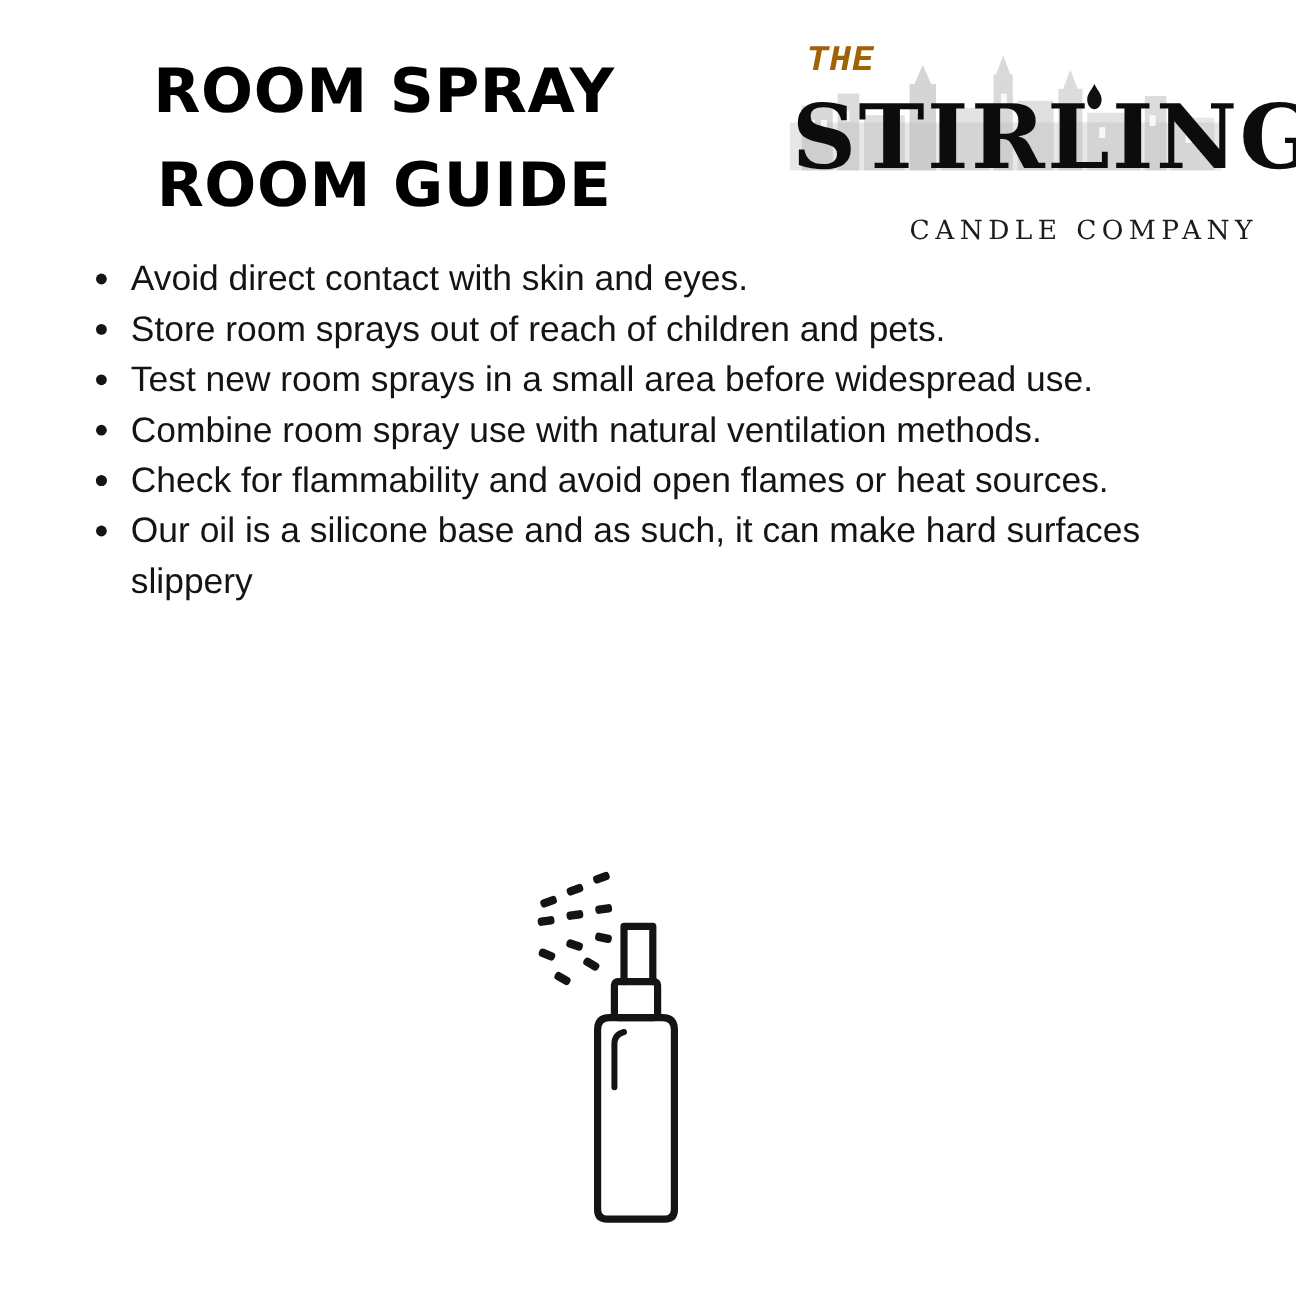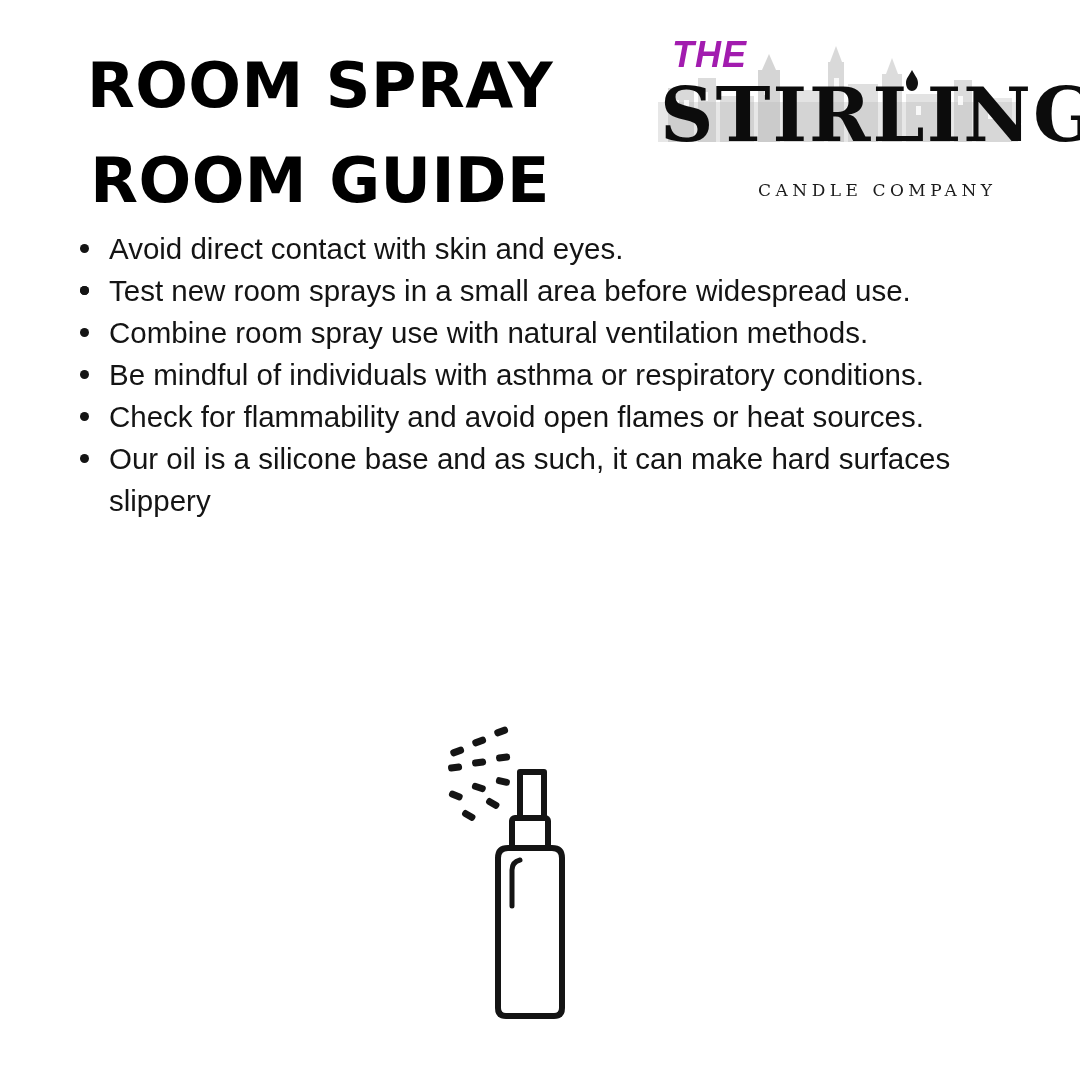--- a/index.html
+++ b/index.html
@@ -36,21 +36,21 @@
     position: absolute;
     left: 60px;
     top: 8px;
     width: 520px;
     text-align: center;
   }
 
   .title-line {
     font-family: "DejaVu Sans", sans-serif;
     font-weight: bold;
-    font-size: 62px;
+    font-size: 51px;
     letter-spacing: 0.5px;
     line-height: 1.54;
     color: #000000;
     white-space: nowrap;
   }
 
   
   .logo {
     position: absolute;
     right: 62px;
@@ -73,56 +73,56 @@
     left: 0;
     top: 0;
     width: 360px;
     height: 160px;
   }
 
   .logo-the {
     position: absolute;
     left: 14px;
     top: 4px;
-    font-family: Liberation Sans, sans-serif;
+    font-family: Liberation Mono, monospace;
     font-style: italic;
     font-weight: bold;
-    font-size: 36px;
-    color: #a21caf;
+    font-size: 30px;
+    color: #a16207;
     letter-spacing: 1px;
   }
 
   .logo-stirling {
     position: absolute;
     left: 2px;
     top: 42px;
     font-family: "DejaVu Serif", serif;
     font-weight: bold;
     font-size: 74px;
     letter-spacing: 2px;
     color: #0c0c0c;
     white-space: nowrap;
   }
 
   .logo-sub {
     position: absolute;
     left: 100px;
     top: 150px;
     font-family: "DejaVu Serif", serif;
-    font-size: 17px;
+    font-size: 22px;
     letter-spacing: 4.5px;
     color: #1b1b1b;
     white-space: nowrap;
   }
 
   
   .care-list {
     position: absolute;
     left: 72px;
-    top: 228px;
+    top: 212px;
     width: 960px;
     margin: 0;
     padding: 0;
     list-style: none;
   }
 
   .care-item {
     position: relative;
     padding-left: 37px;
     font-size: 29.5px;
@@ -215,24 +215,24 @@
         <svg style="position:absolute; left:243px; top:38px;" width="22" height="30" viewBox="0 0 22 30" xmlns="http://www.w3.org/2000/svg">
           <path d="M11 2 C14 8, 17 10, 17 15 C17 20, 14 23, 11 23 C8 23, 5 20, 5 15 C5 10, 8 8, 11 2 Z" fill="#111111"></path>
         </svg>
       </div>
 
     </div>
   </div>
 
   <ul class="care-list">
     <li class="care-item"><span class="dot"></span><span>Avoid direct contact with skin and eyes.</span></li>
-    <li class="care-item"><span class="dot"></span></li>
+    <li class="care-item"><span class="dot"></span><span>Store room sprays out of reach of children and pets.</span></li>
     <li class="care-item"><span class="dot"></span><span>Test new room sprays in a small area before widespread use.</span></li>
     <li class="care-item"><span class="dot"></span><span>Combine room spray use with natural ventilation methods.</span></li>
-    <li class="care-item"><span class="dot"></span><span>Be mindful of individuals with asthma or respiratory conditions.</span></li>
+    <li class="care-item"><span class="dot"></span></li>
     <li class="care-item"><span class="dot"></span><span>Check for flammability and avoid open flames or heat sources.</span></li>
     <li class="care-item"><span class="dot"></span><span>Our oil is a silicone base and as such, it can make hard surfaces slippery</span></li>
   </ul>
 
   <div class="bottle-art">
     <svg width="220" height="310" viewBox="0 0 220 310" xmlns="http://www.w3.org/2000/svg">
       <g stroke="#141414" stroke-width="6" fill="none" stroke-linecap="round" stroke-linejoin="round">
 
         <path d="M58 140 q0 -10 10 -10 h44 q10 0 10 10 v150 q0 8 -8 8 h-48 q-8 0 -8 -8 z"></path>
 

